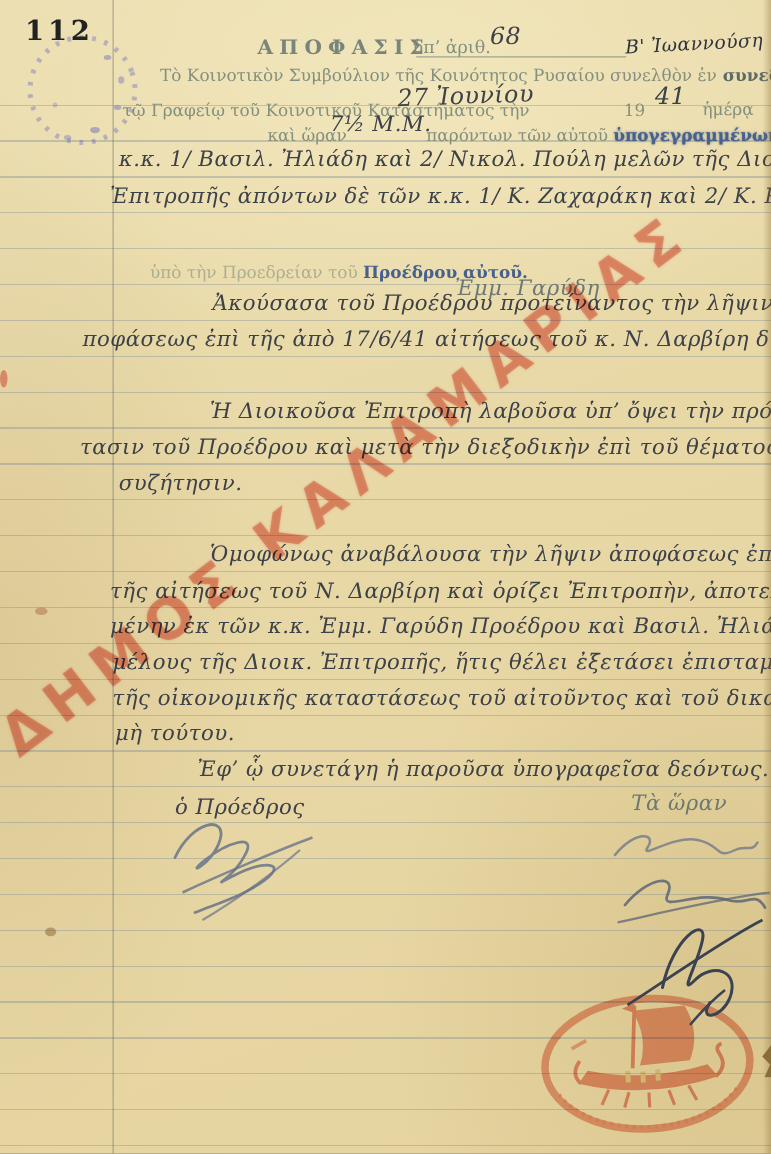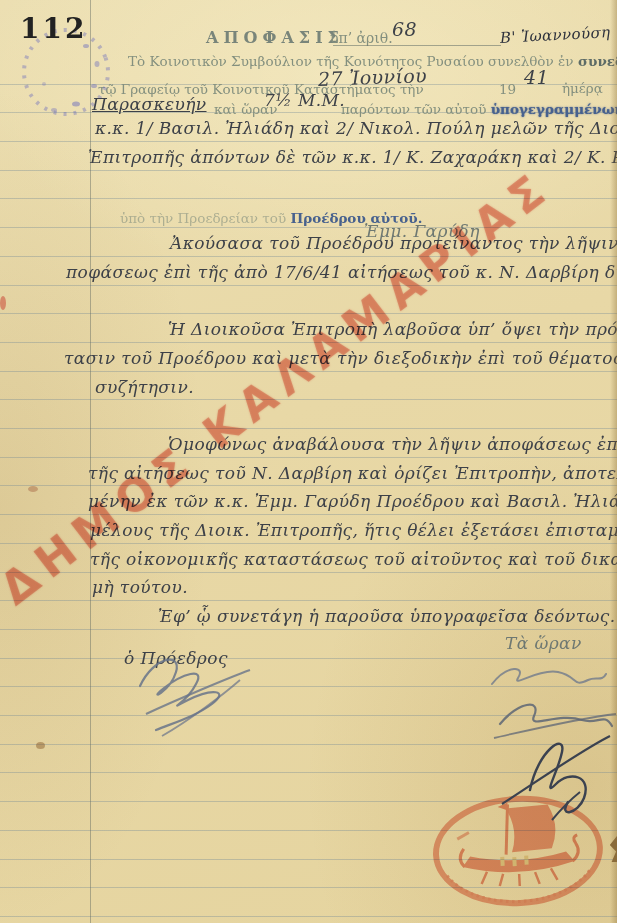--- a/index.html
+++ b/index.html
@@ -22,21 +22,21 @@
     background:linear-gradient(to left, rgba(130,100,45,.35), rgba(130,100,45,0));z-index:5;}
   .tear1{position:absolute;right:0px;top:836px;width:9px;height:26px;
     background:#8a6b3a;clip-path:polygon(100% 0,20% 35%,90% 60%,40% 100%,100% 100%);z-index:6;}
   .stain-a{position:absolute;left:36px;top:742px;width:9px;height:7px;border-radius:50%;
     background:rgba(130,85,35,.45);z-index:1;}
   .stain-b{position:absolute;left:0px;top:296px;width:6px;height:14px;border-radius:50%;
     background:rgba(200,60,45,.5);z-index:1;}
   .stain-c{position:absolute;left:28px;top:486px;width:10px;height:6px;border-radius:50%;
     background:rgba(150,70,40,.35);z-index:1;}
 
-  .pn{position:absolute;left:20px;top:12px;font-weight:bold;font-size:28px;
+  .pn{position:absolute;left:20px;top:12px;font-weight:bold;font-size:22px;
     letter-spacing:3px;color:#222;z-index:3;font-family:"DejaVu Serif",serif;}
 
   .printed{position:absolute;color:#84907f;font-size:13.5px;white-space:nowrap;z-index:1;}
   .printed .dark{color:#5d6b66;font-weight:bold;}
   .printed .blue{color:#47618e;font-weight:bold;}
 
   .hw{position:absolute;font-style:italic;color:#3d4148;font-size:17px;
     white-space:nowrap;z-index:3;letter-spacing:.4px;}
   .hw.small{font-size:15px;}
   .hw.big{font-size:19px;}
@@ -92,21 +92,20 @@
   <div class="printed" style="left:128px;top:53px;">
     <span>Τὸ Κοινοτικὸν Συμβούλιον τῆς Κοινότητος Ρυσαίου συνελθὸν ἐν</span><span class="dark"> συνεδριάσει ἐ</span>
   </div>
 
   <div class="printed" style="left:98px;top:81px;">τῷ Γραφείῳ τοῦ Κοινοτικοῦ Καταστήματος τὴν</div>
   <div class="hw big" style="left:318px;top:66px;transform:rotate(-2deg);">27 Ἰουνίου</div>
   <div class="printed" style="left:499px;top:81px;">19</div>
   <div class="hw big" style="left:524px;top:66px;">41</div>
   <div class="printed" style="left:562px;top:80px;">ἡμέρᾳ</div>
 
-  <div class="hw" style="left:92px;top:94px;text-decoration:underline;">Παρασκευήν</div>
   <div class="printed" style="left:214px;top:101px;">καὶ ὥραν</div>
   <div class="hw" style="left:264px;top:90px;">7½ Μ.Μ.</div>
   <div class="printed" style="left:341px;top:101px;">
     <span>παρόντων τῶν αὐτοῦ</span>
     <span class="blue" style="text-shadow:0 0 2px rgba(70,95,140,.8);">ὑπογεγραμμένων</span>
   </div>
 
   <div class="hw" style="left:95px;top:118px;">κ.κ. 1/ Βασιλ. Ἠλιάδη καὶ 2/ Νικολ. Πούλη μελῶν τῆς Διοικούσης</div>
   <div class="hw" style="left:88px;top:147px;">Ἐπιτροπῆς ἀπόντων δὲ τῶν κ.κ. 1/ Κ. Ζαχαράκη καὶ 2/ Κ. Ροντάκη</div>
 
@@ -125,21 +124,21 @@
 
   <div class="hw" style="left:168px;top:434px;">Ὁμοφώνως ἀναβάλουσα τὴν λῆψιν ἀποφάσεως ἐπὶ</div>
   <div class="hw" style="left:88px;top:463px;">τῆς αἰτήσεως τοῦ Ν. Δαρβίρη καὶ ὁρίζει Ἐπιτροπὴν, ἀποτελου-</div>
   <div class="hw" style="left:88px;top:491px;">μένην ἐκ τῶν κ.κ. Ἐμμ. Γαρύδη Προέδρου καὶ Βασιλ. Ἠλιάδη</div>
   <div class="hw" style="left:90px;top:520px;">μέλους τῆς Διοικ. Ἐπιτροπῆς, ἥτις θέλει ἐξετάσει ἐπισταμένως ἐπὶ</div>
   <div class="hw" style="left:90px;top:549px;">τῆς οἰκονομικῆς καταστάσεως τοῦ αἰτοῦντος καὶ τοῦ δικαίου ἢ</div>
   <div class="hw" style="left:92px;top:577px;">μὴ τούτου.</div>
 
   <div class="hw" style="left:158px;top:606px;">Ἐφ’ ᾧ συνετάγη ἡ παροῦσα ὑπογραφεῖσα δεόντως.</div>
 
-  <div class="hw" style="left:124px;top:636px;margin-top:12px;">ὁ Πρόεδρος</div>
+  <div class="hw" style="left:140px;top:636px;">ὁ Πρόεδρος</div>
   <div class="hw light" style="left:505px;top:633px;">Τὰ ὥραν</div>
 
   <div class="sig" style="left:132px;top:650px;">
     <svg width="160" height="90" viewBox="0 0 160 90">
       <path d="M8,36 C22,6 50,2 44,22 C38,42 14,52 32,38 C50,24 74,16 64,34
                C54,54 32,62 56,50 C80,38 98,40 80,54 C64,66 44,72 24,80" fill="none" stroke="#69748a" stroke-width="2.2" stroke-linecap="round" opacity=".85"></path>
       <path d="M14,64 C44,50 96,28 118,20" fill="none" stroke="#69748a" stroke-width="2" opacity=".8"></path>
       <path d="M30,86 C58,70 92,44 108,30" fill="none" stroke="#69748a" stroke-width="1.8" opacity=".7"></path>
     </svg>
   </div>

